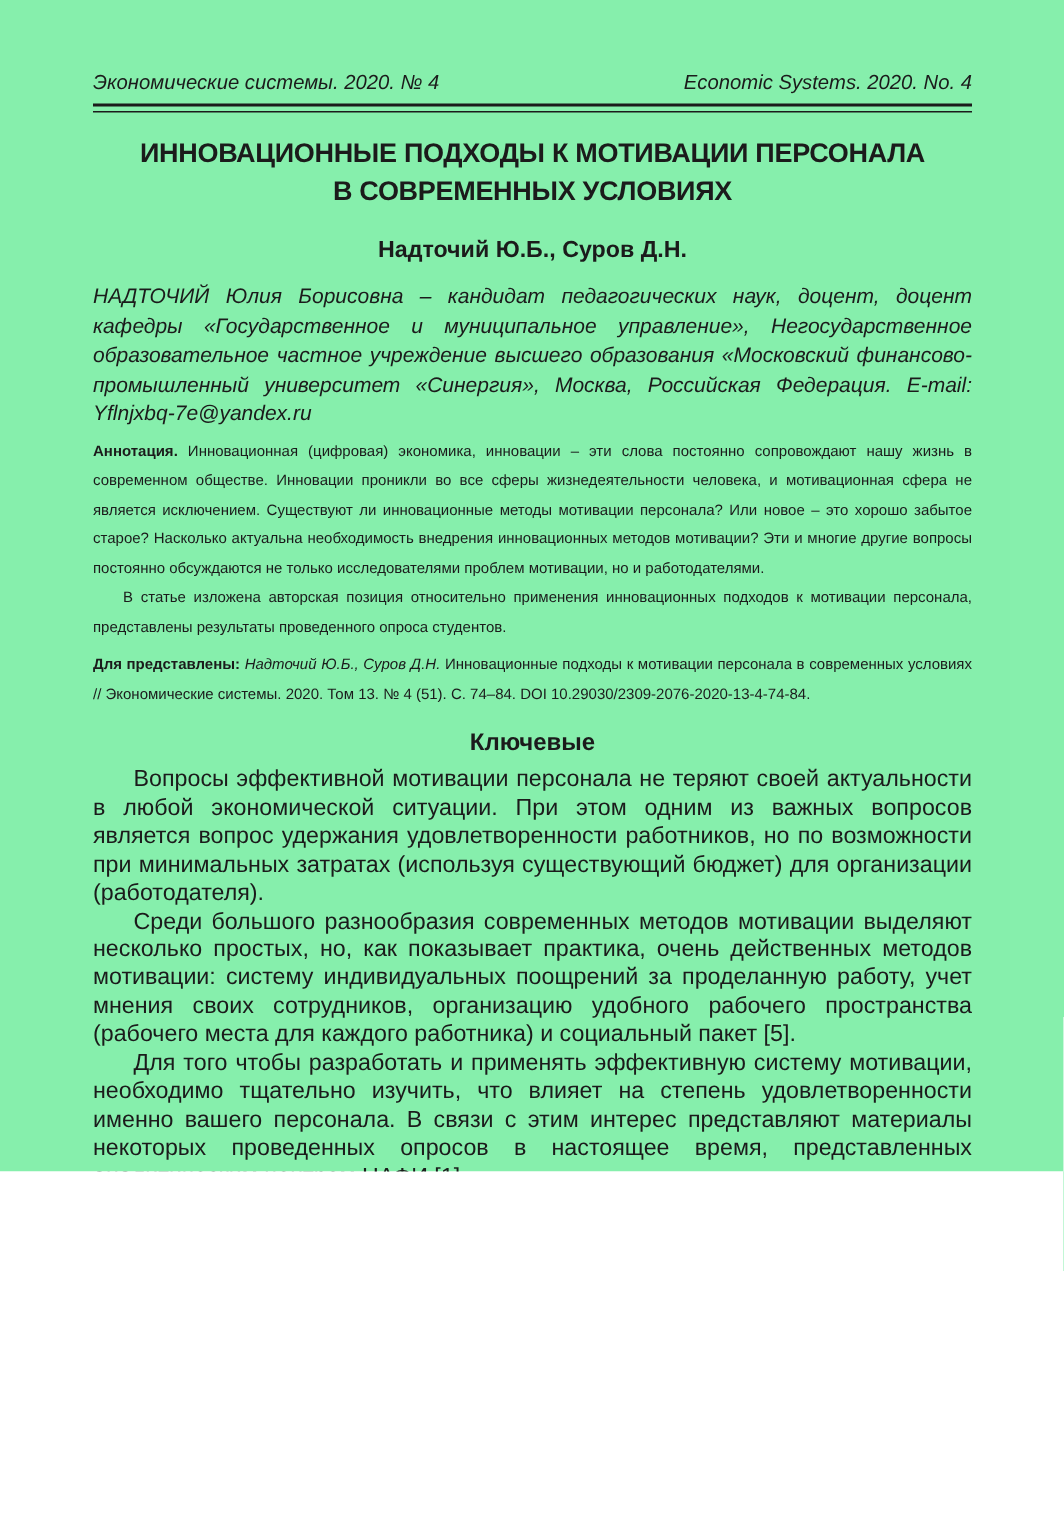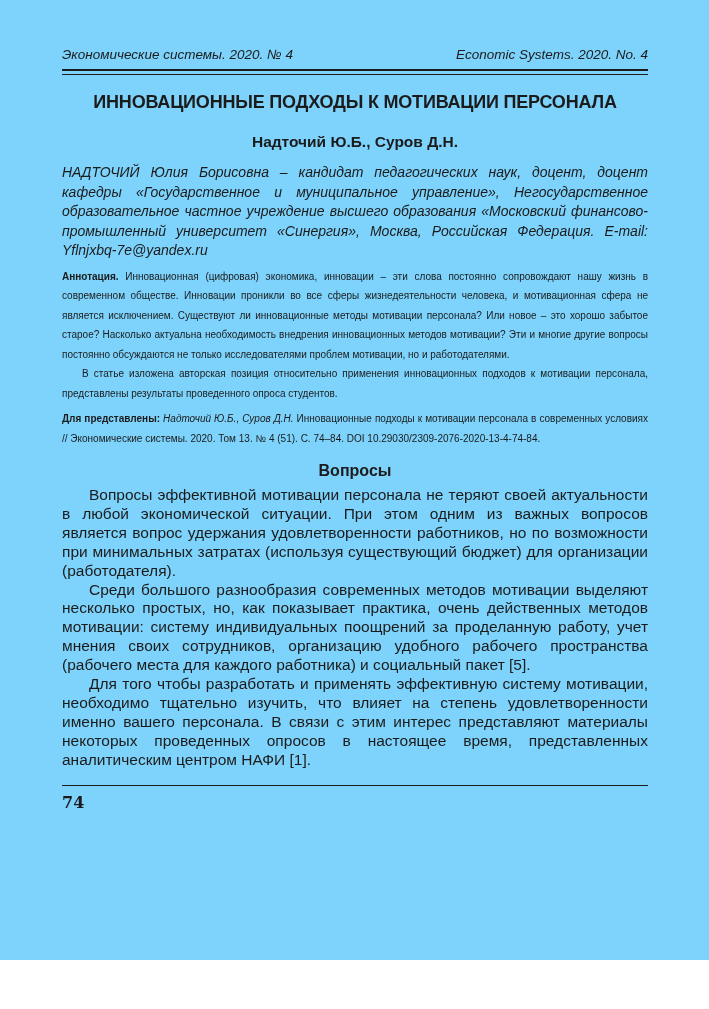--- a/index.html
+++ b/index.html
@@ -3,24 +3,24 @@
 <meta charset="utf-8">
 <style>
   html, body {
     margin: 0;
     padding: 0;
     background: #ffffff;
   }
   .page {
     position: relative;
     width: 709px;
-    height: 960px;
+    height: 781px;
     box-sizing: border-box;
     padding: 46px 61px 0 62px;
-    background: #7dd3fc;
+    background: #86efac;
     color: #1b1b1b;
     font-family: "Liberation Sans", sans-serif;
   }
   .running-head {
     display: flex;
     justify-content: space-between;
     font-style: italic;
     font-size: 13.5px;
     line-height: 17px;
     color: #1b1b1b;
@@ -100,36 +100,37 @@
 
   <header class="running-head">
     <span>Экономические системы. 2020. № 4</span>
     <span>Economic Systems. 2020. No. 4</span>
   </header>
 
   <div class="head-rule"></div>
 
   <h1 class="title">
     <span class="tline">ИННОВАЦИОННЫЕ ПОДХОДЫ К МОТИВАЦИИ ПЕРСОНАЛА</span>
+    <span class="tline">В СОВРЕМЕННЫХ УСЛОВИЯХ</span>
   </h1>
 
   <div class="authors">Надточий Ю.Б., Суров Д.Н.</div>
 
   <p class="affil">НАДТОЧИЙ Юлия Борисовна – кандидат педагогических наук, доцент, доцент кафедры «Государственное и муниципальное управление», Негосударственное образовательное частное учреждение высшего образования «Московский финансово-промышленный университет «Синергия», Москва, Российская Федерация. E-mail: Yflnjxbq-7e@yandex.ru</p>
 
 
   <div class="abstract">
     <p><b>Аннотация.</b> <span>Инновационная (цифровая) экономика, инновации – эти слова постоянно сопровождают нашу жизнь в современном обществе. Инновации проникли во все сферы жизнедеятельности человека, и мотивационная сфера не является исключением. Существуют ли инновационные методы мотивации персонала? Или новое – это хорошо забытое старое? Насколько актуальна необходимость внедрения инновационных методов мотивации? Эти и многие другие вопросы постоянно обсуждаются не только исследователями проблем мотивации, но и работодателями.</span></p>
     <p class="indent">В статье изложена авторская позиция относительно применения инновационных подходов к мотивации персонала, представлены результаты проведенного опроса студентов.</p>
   </div>
 
 
   <p class="kv"><b>Для представлены:</b> <i>Надточий Ю.Б., Суров Д.Н.</i> <span>Инновационные подходы к мотивации персонала в современных условиях // Экономические системы. 2020. Том 13. № 4 (51). С. 74–84. DOI 10.29030/2309-2076-2020-13-4-74-84.</span></p>
 
-  <h2 class="section-heading">Вопросы</h2>
+  <h2 class="section-heading">Ключевые</h2>
 
   <div class="intro">
     <p>Вопросы эффективной мотивации персонала не теряют своей актуальности в любой экономической ситуации. При этом одним из важных вопросов является вопрос удержания удовлетворенности работников, но по возможности при минимальных затратах (используя существующий бюджет) для организации (работодателя).</p>
     <p>Среди большого разнообразия современных методов мотивации выделяют несколько простых, но, как показывает практика, очень действенных методов мотивации: систему индивидуальных поощрений за проделанную работу, учет мнения своих сотрудников, организацию удобного рабочего пространства (рабочего места для каждого работника) и социальный пакет [5].</p>
     <p>Для того чтобы разработать и применять эффективную систему мотивации, необходимо тщательно изучить, что влияет на степень удовлетворенности именно вашего персонала. В связи с этим интерес представляют материалы некоторых проведенных опросов в настоящее время, представленных аналитическим центром НАФИ [1].</p>
   </div>
 
   <div class="footer-rule"></div>
 
   <div class="page-number">74</div>

